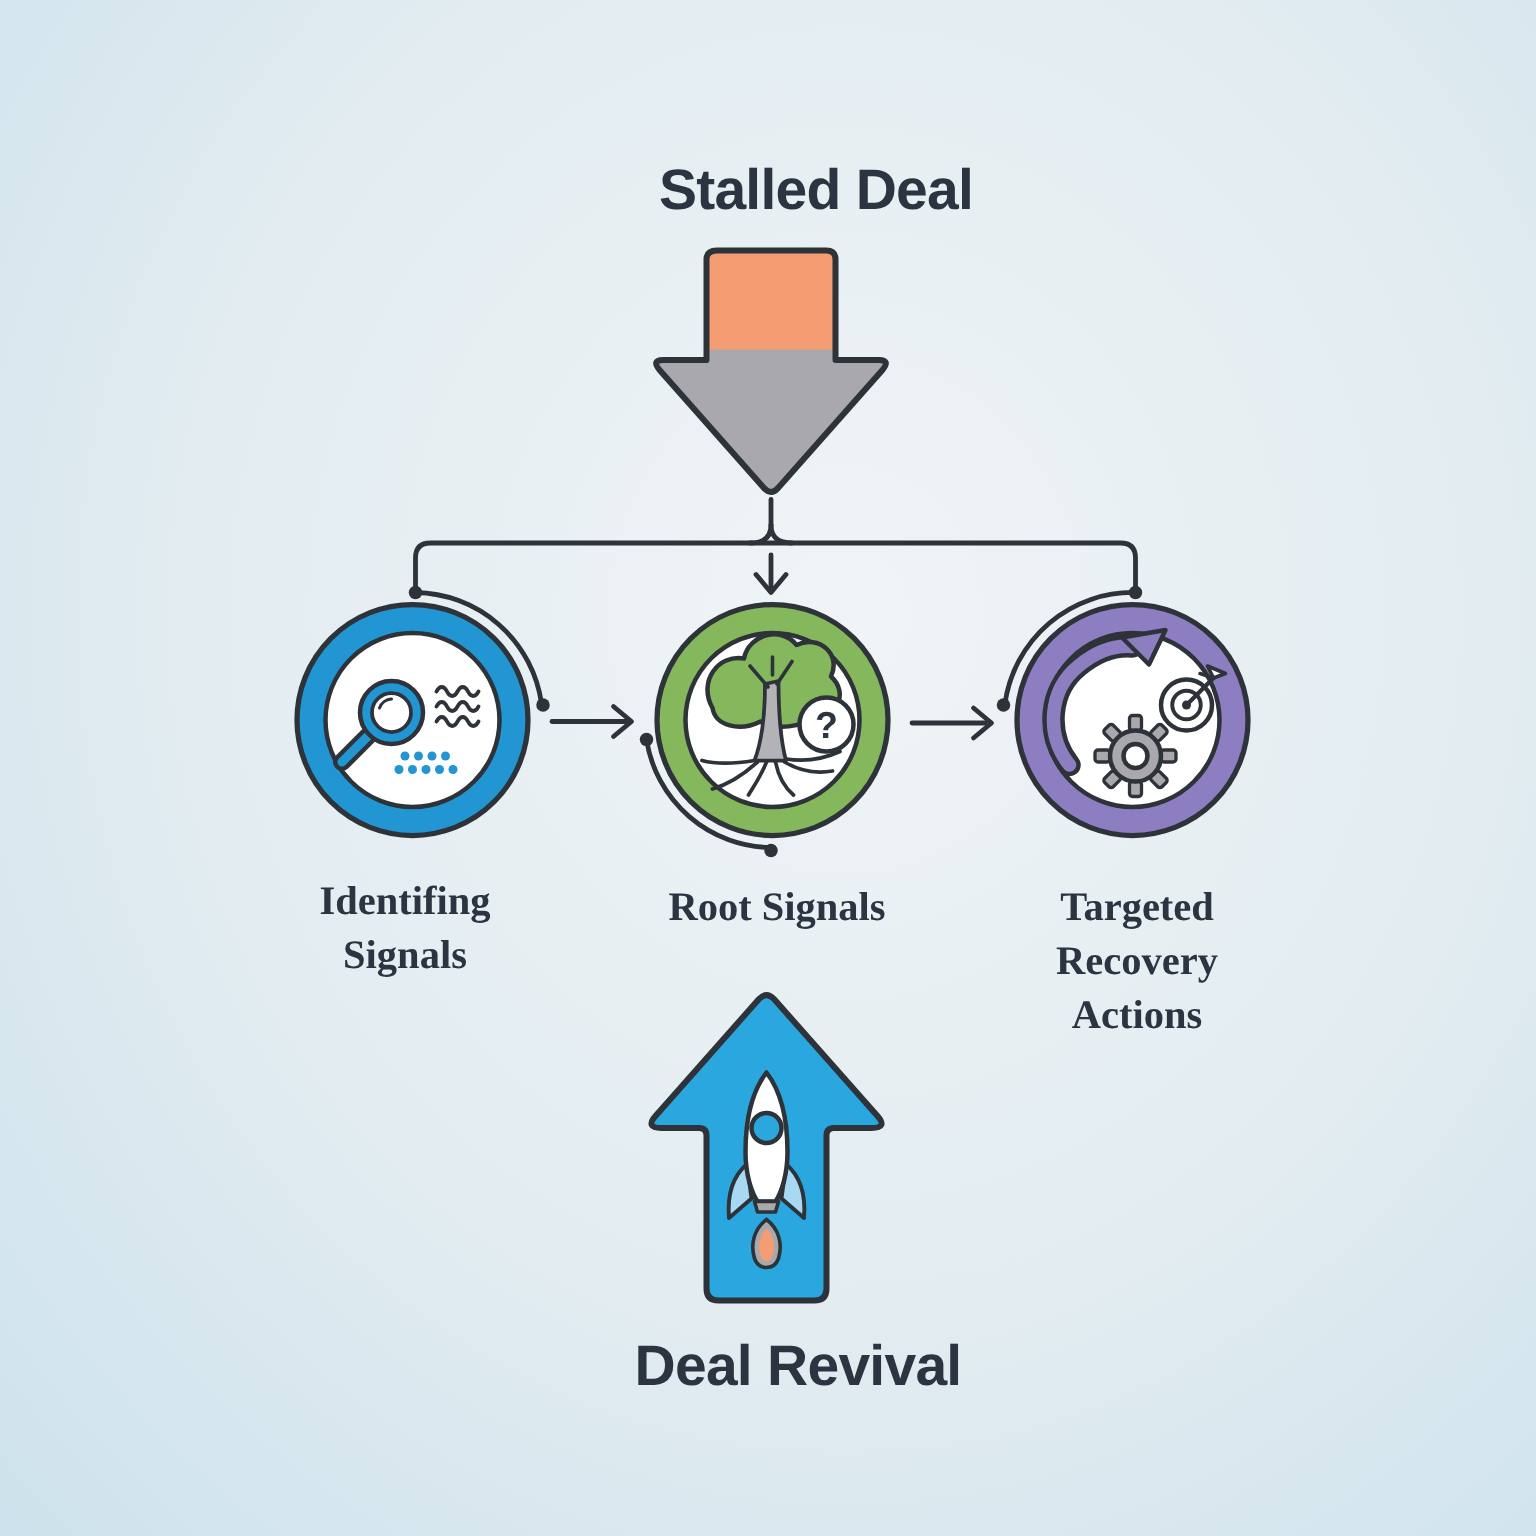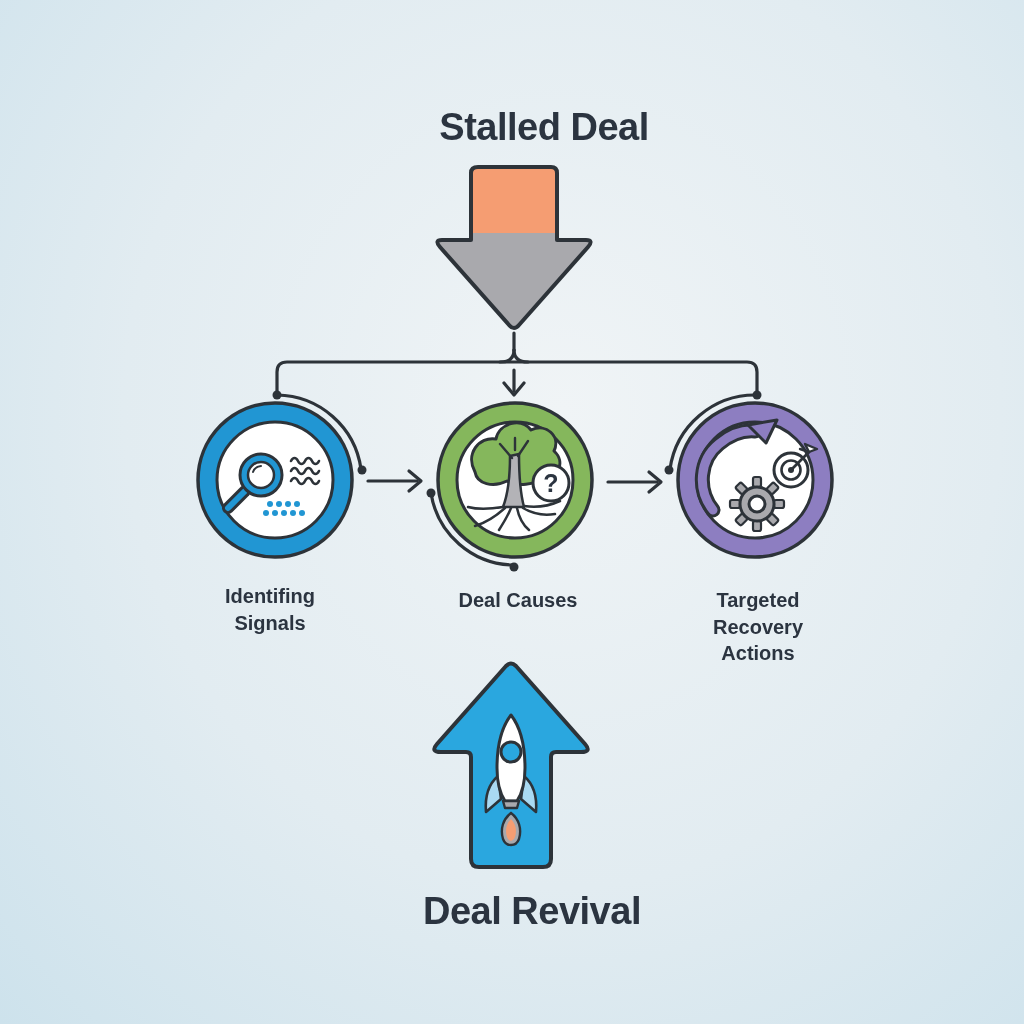--- a/index.html
+++ b/index.html
@@ -10,21 +10,21 @@
   .canvas{
     position:relative;width:1024px;height:1024px;
     background:radial-gradient(ellipse at 55% 40%, var(--bg_center) 0%, #e2ecf1 55%, var(--bg_edge) 100%);
   }
   svg.art{position:absolute;left:0;top:0;}
   .txt{
     position:absolute;color:var(--text);text-align:center;
     white-space:pre-line;
   }
   .big-title{font-size:38px;font-weight:700;letter-spacing:-0.5px;}
-  .node-label{font-size:20px;font-weight:600;line-height:1.33;}
+  .node-label{font-size:27px;font-weight:600;line-height:1.33;font-family:Liberation Serif, serif;}
   #title{left:0;top:106px;width:1024px;padding-left:32px;}
   #label-0{left:160px;top:583px;width:220px;}
   #label-1{left:408px;top:587px;width:220px;}
   #label-2{left:648px;top:587px;width:220px;}
   #bottom-title{left:0;top:890px;width:1024px;margin-left:20px;}
   .ink-line{stroke:var(--ink);stroke-width:3.2;fill:none;stroke-linecap:round;stroke-linejoin:round;}
   .ink-dot{fill:var(--ink);stroke:none;}
   .qmark{font-size:25px;font-weight:700;fill:var(--text);text-anchor:middle;}
 </style>
 </head>
@@ -187,18 +187,18 @@
 
         <path d="M0,43 C8,49 11,59 8,69 C5,77 -5,77 -8,69 C-11,59 -8,49 0,43 Z" fill="var(--gray)" stroke="var(--ink)" stroke-width="2.4"></path>
         <path d="M0,49 C5,54 6,61 4,67 C2,72 -2,72 -4,67 C-6,61 -5,54 0,49 Z" fill="var(--orange)"></path>
       </g>
     </g>
   </svg>
 
   <div id="title" class="txt big-title">Stalled Deal</div>
   <div id="label-0" class="txt node-label">Identifing
 Signals</div>
-  <div id="label-1" class="txt node-label">Deal Causes</div>
+  <div id="label-1" class="txt node-label">Root Signals</div>
   <div id="label-2" class="txt node-label">Targeted
 Recovery
 Actions</div>
   <div id="bottom-title" class="txt big-title">Deal Revival</div>
 </div>
 
 </body></html>

